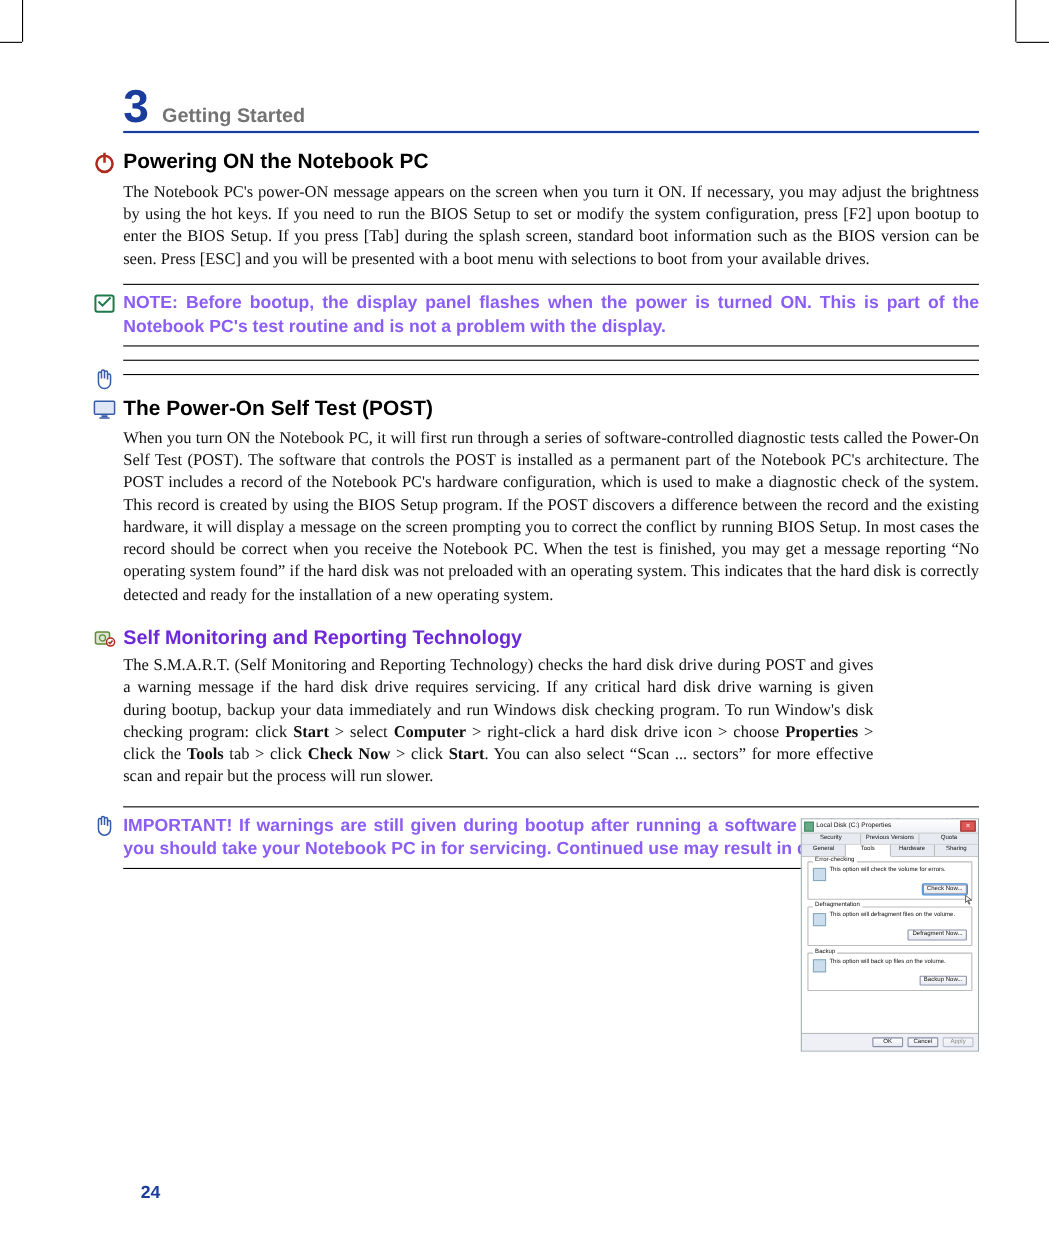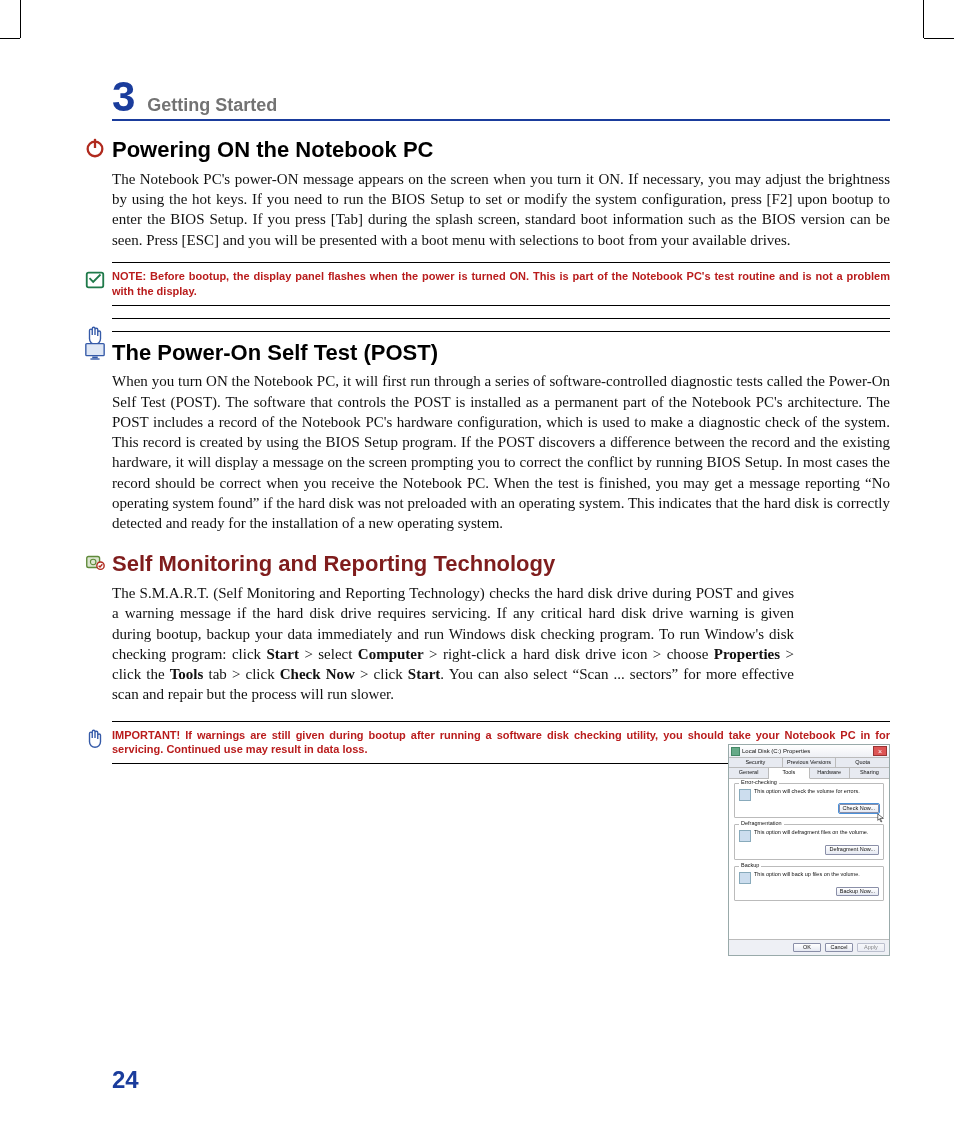--- a/index.html
+++ b/index.html
@@ -57,29 +57,29 @@
     top: 2px;
     width: 22px;
     height: 22px;
     display: flex;
     align-items: center;
     justify-content: center;
   }
   .sec-heading {
     font-family: "Helvetica Neue", Arial, sans-serif;
     font-weight: 800;
-    font-size: 22px;
+    font-size: 19px;
     color: #000;
     margin: 0 0 4px 0;
   }
   .sec-subheading {
     font-family: "Helvetica Neue", Arial, sans-serif;
     font-weight: 800;
-    font-size: 22px;
-    color: #7f1d1d;
+    font-size: 18px;
+    color: #6d28d9;
     margin: 16px 0 4px 0;
   }
   .body-text {
     text-align: justify;
     margin-top: 2px;
   }
   .body-text.with-figure { padding-right: 96px; }
 
   .callout {
     position: relative;
@@ -91,33 +91,33 @@
   .callout-icon {
     position: absolute;
     left: -28px;
     top: 6px;
     width: 22px;
     height: 22px;
   }
   .callout-text {
     font-family: "Helvetica Neue", Arial, sans-serif;
     font-weight: 700;
-    font-size: 11px;
+    font-size: 16px;
     text-align: justify;
-    color: #b91c1c;
+    color: #8b5cf6;
   }
 
   .pagenum {
     position: absolute;
-    left: 112px;
+    left: 128px;
     bottom: 40px;
     font-family: "Helvetica Neue", Arial, sans-serif;
     font-weight: 800;
     color: #1a3c9c;
-    font-size: 24px;
+    font-size: 16px;
   }
 
   
   .figure {
     position: absolute;
     right: 64px;
     top: 744px;
     width: 160px;
     height: 210px;
     border: 1px solid #9aa;
@@ -196,21 +196,21 @@
 
   <div class="callout">
     <span class="callout-icon">
       <svg viewBox="0 0 24 24" width="22" height="22">
           <path d="M6 12 V6 a1.5 1.5 0 0 1 3 0 V11 M9 11 V4 a1.5 1.5 0 0 1 3 0 V11 M12 11 V5 a1.5 1.5 0 0 1 3 0 V12 M15 12 V8 a1.5 1.5 0 0 1 3 0 V15 a6 6 0 0 1 -12 0 V12" fill="none" stroke="#355aa8" stroke-width="1.5"></path>
         </svg>
     </span>
   </div>
 
 
-  <div class="sec" style="margin-top:6px;">
+  <div class="sec" style="margin-top:18px;">
     <span class="sec-icon">
       <svg viewBox="0 0 24 24" width="22" height="22">
           <rect x="2" y="4" width="20" height="13" rx="1" fill="#dfe7f5" stroke="#355aa8" stroke-width="1.5"></rect>
           <rect x="9" y="18" width="6" height="2" fill="#355aa8"></rect>
           <rect x="7" y="20" width="10" height="1.5" fill="#355aa8"></rect>
         </svg>
     </span>
     <h2 class="sec-heading">The Power-On Self Test (POST)</h2>
     <div class="body-text">When you turn ON the Notebook PC, it will first run through a series of software-controlled diagnostic tests called the Power-On Self Test (POST). The software that controls the POST is installed as a permanent part of the Notebook PC's architecture. The POST includes a record of the Notebook PC's hardware configuration, which is used to make a diagnostic check of the system. This record is created by using the BIOS Setup program. If the POST discovers a difference between the record and the existing hardware, it will display a message on the screen prompting you to correct the conflict by running BIOS Setup. In most cases the record should be correct when you receive the Notebook PC. When the test is finished, you may get a message reporting “No operating system found” if the hard disk was not preloaded with an operating system. This indicates that the hard disk is correctly detected and ready for the installation of a new operating system.</div>
   </div>

